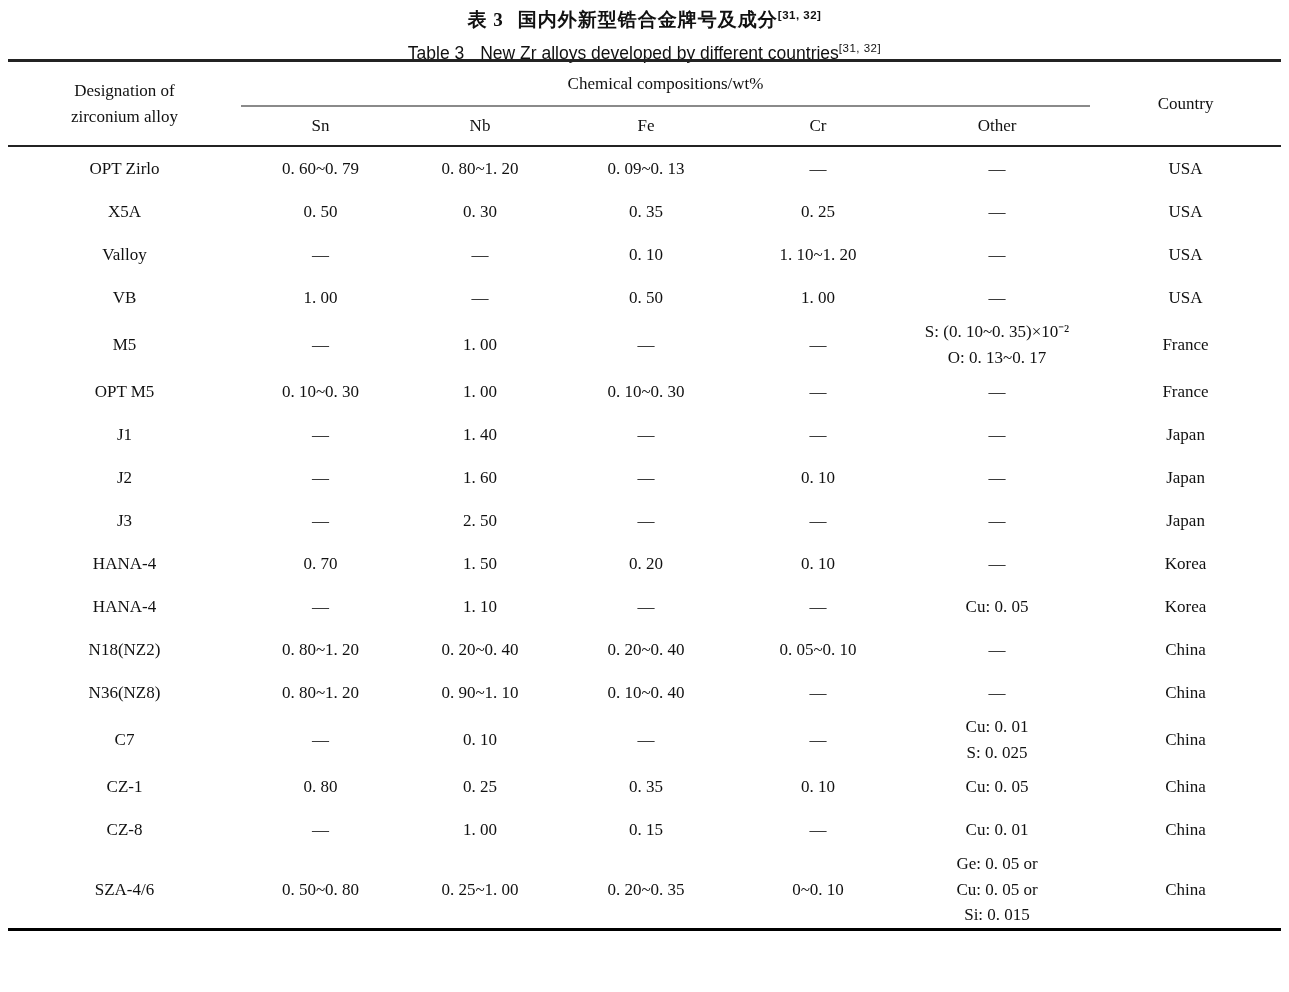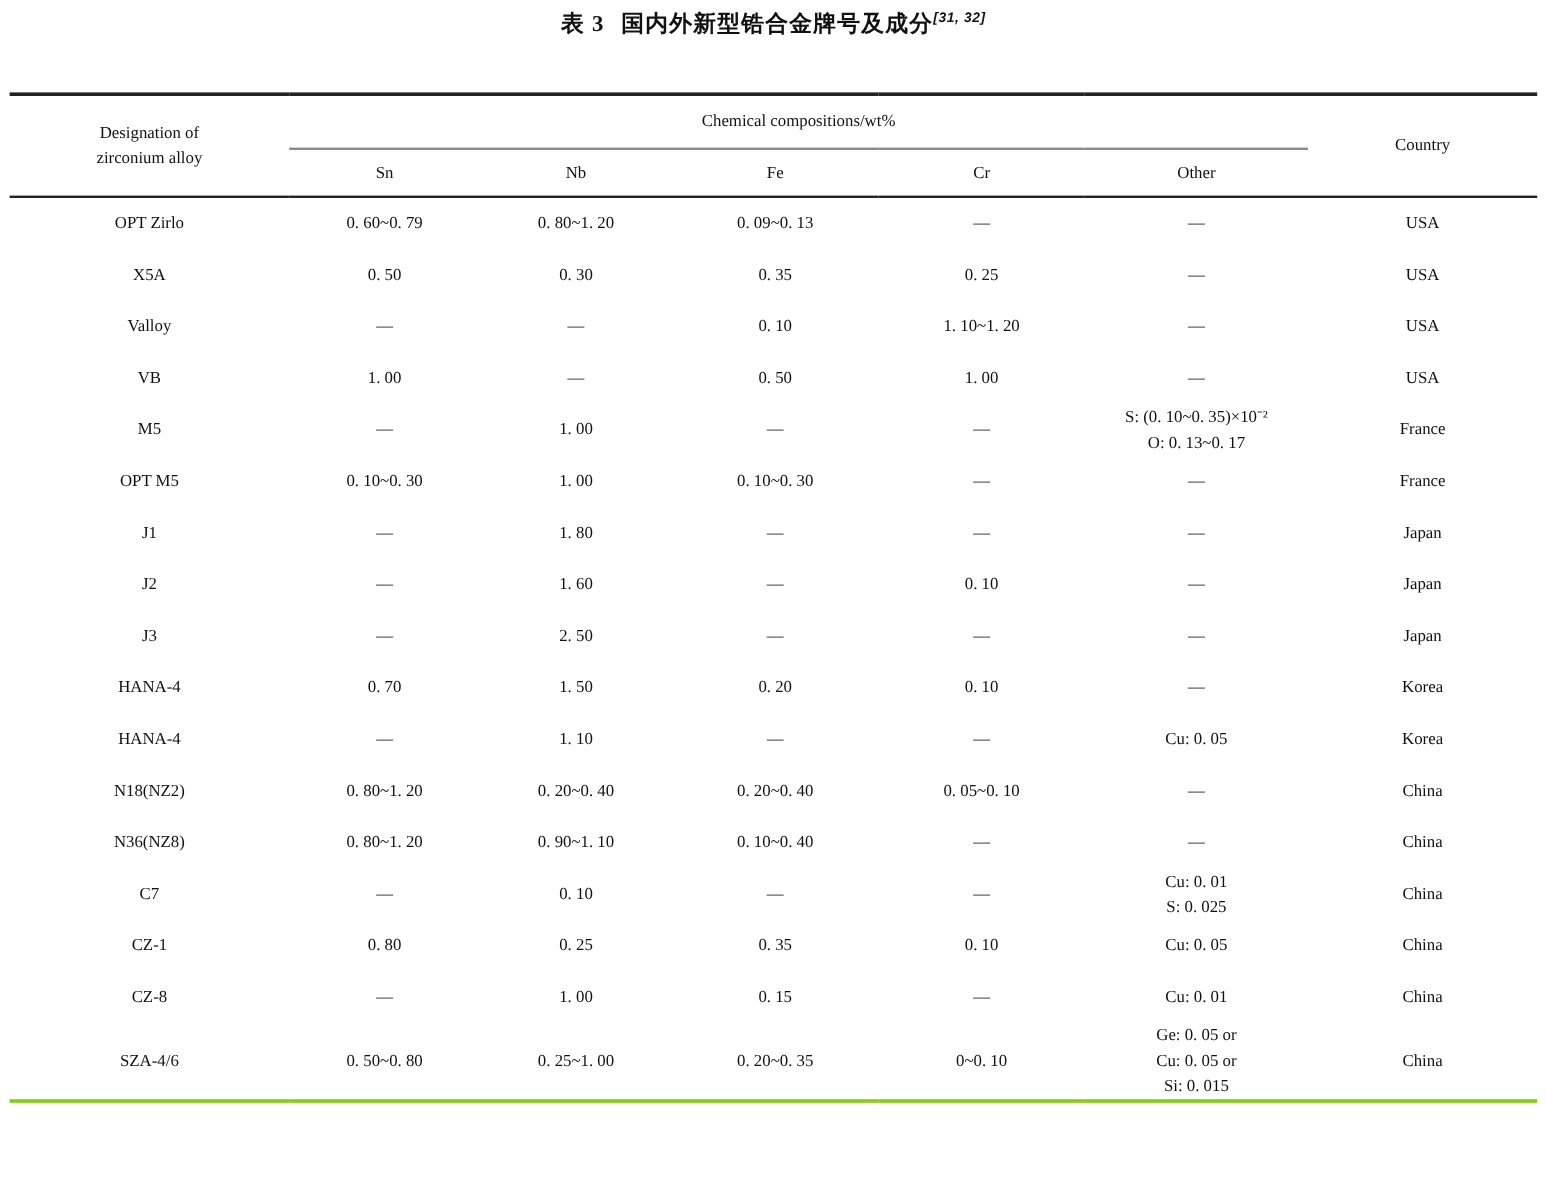--- a/index.html
+++ b/index.html
@@ -23,32 +23,32 @@
   }
   .title-zh .t-label { margin-right: 14px; font-family: Liberation Serif, serif; }
   .title-en {
     margin-top: 9px;
     text-align: center;
     font-family: "Liberation Sans", "DejaVu Sans", sans-serif;
     font-weight: 400;
     font-size: 17.5px;
   }
   .title-en .t-label { margin-right: 16px; }
-  sup.refs { font-size: 11.5px; letter-spacing: 0.5px; font-style: italic; }
+  sup.refs { font-size: 11.5px; letter-spacing: 0.5px; }
 
   
   table.alloy {
     position: absolute;
-    left: 8px; top: 77px;
+    left: 8px; top: 59px;
     width: 1273px;
     border-collapse: collapse;
     table-layout: fixed;
     border-top: 3px solid #232323;
-    border-bottom: 3px solid #84cc16;
-    font-size: 14px;
+    border-bottom: 3px solid #000000;
+    font-size: 17px;
   }
   table.alloy thead { border-bottom: 2px solid #232323; }
   table.alloy th, table.alloy td {
     font-weight: 400;
     text-align: center;
     vertical-align: middle;
     padding: 0 4px;
     white-space: pre-line;
     line-height: 1.5;
   }
@@ -63,20 +63,23 @@
 </style>
 </head>
 <body>
 
 <div class="page">
 
   <div class="title-zh">
     <span class="t-label">表 3</span><span>国内外新型锆合金牌号及成分</span><sup class="refs">[31, 32]</sup>
   </div>
 
+  <div class="title-en">
+    <span class="t-label">Table 3</span><span>New Zr alloys developed by different countries</span><sup class="refs">[31, 32]</sup>
+  </div>
 
   <table class="alloy">
     <colgroup>
       <col style="width:233px">
         <col style="width:159px">
         <col style="width:160px">
       <col style="width:172px">
         <col style="width:172px">
         <col style="width:186px">
         <col style="width:191px">
@@ -148,21 +151,21 @@
         <td>0. 10~0. 30</td>
         <td>1. 00</td>
         <td>0. 10~0. 30</td>
         <td>—</td>
         <td class="c-other">—</td>
         <td>France</td>
       </tr>
       <tr>
         <td>J1</td>
         <td>—</td>
-        <td>1. 80</td>
+        <td>1. 40</td>
         <td>—</td>
         <td>—</td>
         <td class="c-other">—</td>
         <td>Japan</td>
       </tr>
       <tr>
         <td>J2</td>
         <td>—</td>
         <td>1. 60</td>
         <td>—</td>

